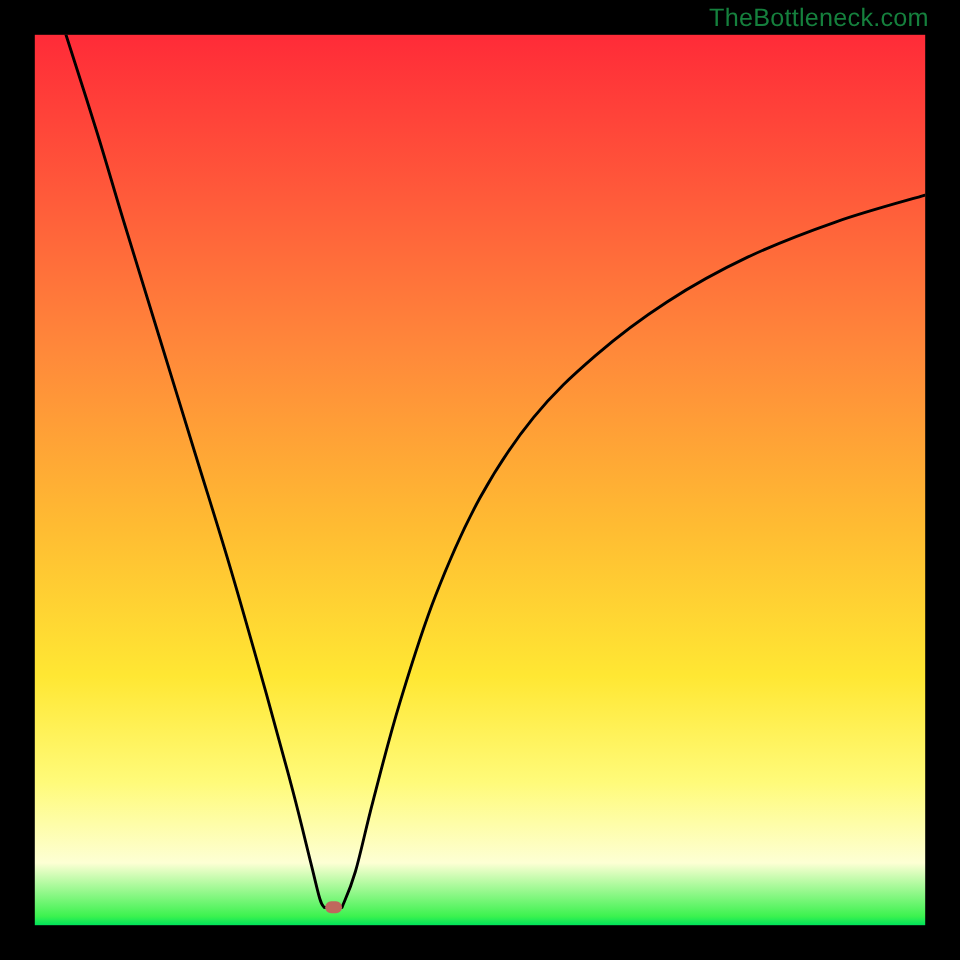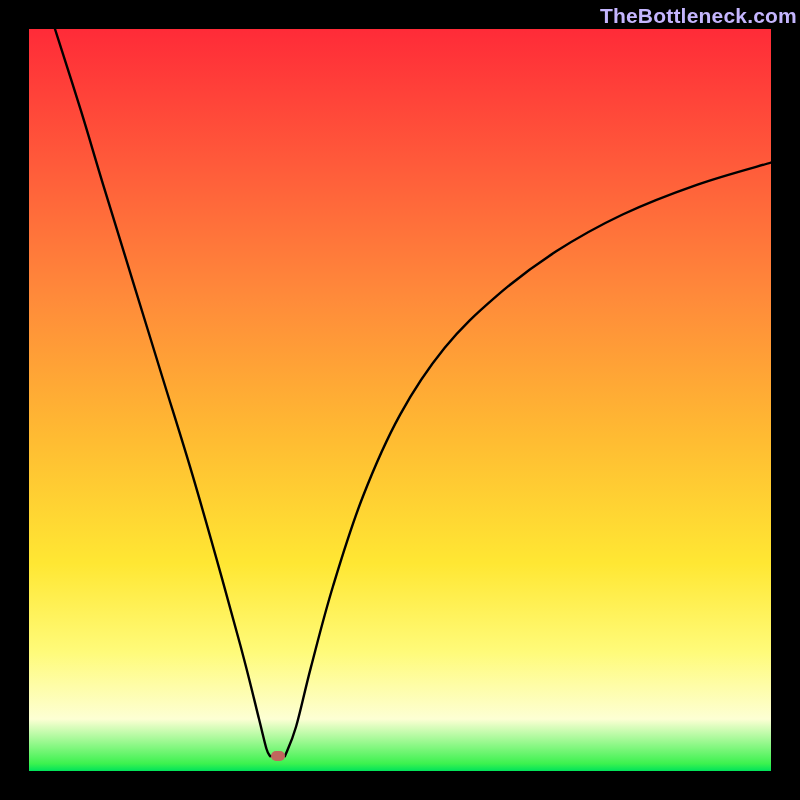--- a/index.html
+++ b/index.html
@@ -26,25 +26,25 @@
       #ffe733 72%,
       #fffb7a 84%,
       #fdffd4 93%,
       #3cf24f 99%,
       #00e35a 100%
     );
   }
   .watermark {
     position: absolute;
     top: 4px;
-    right: 3px;
-    color: #c4b5fd;
+    right: 26px;
+    color: #15803d;
     font-size: 21px;
     letter-spacing: 0.2px;
-    font-weight: 700;
+    font-weight: 400;
   }
   svg.curve {
     position: absolute;
     left: 0;
     top: 0;
     width: 742px;
     height: 742px;
   }
   .marker {
     position: absolute;

